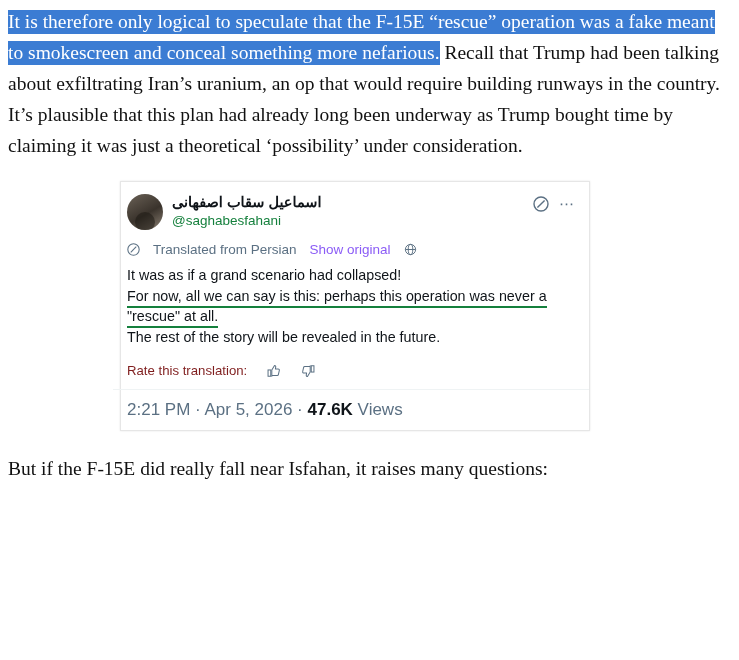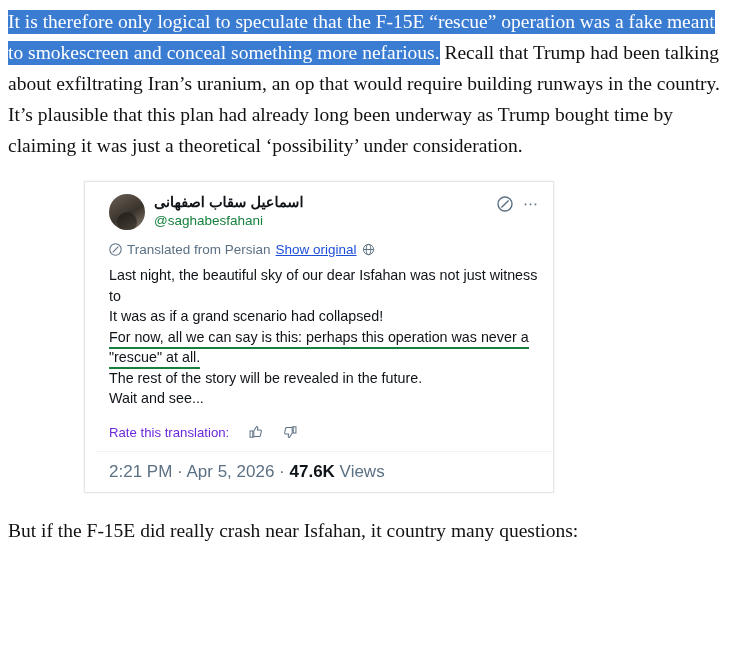--- a/index.html
+++ b/index.html
@@ -32,26 +32,26 @@
   .hl {
     background: #3b7cd3;
     color: #ffffff;
     padding: 1px 0 2px 0;
     box-decoration-break: clone;
     -webkit-box-decoration-break: clone;
   }
   
   .tweet-card {
     width: 470px;
-    margin: 6px 0 22px 76px;
+    margin: 6px 0 22px 112px;
     background: #ffffff;
     border: 1px solid #e6e6e6;
     box-shadow: 0 0 2px rgba(0,0,0,0.10);
     box-sizing: border-box;
-    padding: 12px 14px 10px 24px;
+    padding: 12px 14px 10px 6px;
     font-family: "Liberation Sans", sans-serif;
     color: #0f1419;
   }
   .tweet-head {
     display: flex;
     align-items: flex-start;
   }
   .avatar {
     width: 36px;
     height: 36px;
@@ -102,43 +102,42 @@
     line-height: 10px;
     letter-spacing: 1px;
     color: #5b7083;
   }
   .translate-row {
     margin-top: 12px;
     font-size: 13.5px;
     color: #5b7083;
     display: flex;
     align-items: center;
-    gap: 5px;
+    gap: 13px;
   }
   .translate-row .link {
-    color: #1d4ed8;
+    color: #8b5cf6;
     cursor: pointer;
-    text-decoration: underline;
   }
   .tweet-body {
     margin-top: 8px;
     font-size: 14.3px;
     line-height: 20.5px;
     color: #0f1419;
   }
   .tweet-body .ln { display: block; }
   .u-red {
     border-bottom: 2px solid #15803d;
     display: inline;
     padding-bottom: 2px;
   }
   .rate-row {
     margin-top: 16px;
     font-size: 13.2px;
-    color: #6d28d9;
+    color: #7f1d1d;
     display: flex;
     align-items: center;
     gap: 20px;
   }
   .rate-row .thumb { font-size: 13.5px; color: #5b7083; }
   .tweet-sep {
     height: 1px;
     background: #eff3f4;
     margin: 11px -14px 0 -14px;
   }
@@ -189,26 +188,24 @@
       <span>
         <svg width="13" height="13" viewBox="0 0 16 16" aria-hidden="true" style="display:block">
           <circle cx="8" cy="8" r="6.3" fill="none" stroke="#5b7083" stroke-width="1.2"></circle>
           <ellipse cx="8" cy="8" rx="2.8" ry="6.3" fill="none" stroke="#5b7083" stroke-width="1.2"></ellipse>
           <line x1="1.7" y1="8" x2="14.3" y2="8" stroke="#5b7083" stroke-width="1.2"></line>
         </svg>
       </span>
     </div>
 
     <div class="tweet-body">
-      <span class="ln">Last night, the beautiful sky of our dear Isfahan was not just witness to</span>
       <span class="ln">It was as if a grand scenario had collapsed!</span>
       <span class="ln"><span class="u-red">For now, all we can say is this: perhaps this operation was never a</span></span>
       <span class="ln"><span class="u-red">"rescue" at all.</span></span>
       <span class="ln">The rest of the story will be revealed in the future.</span>
-      <span class="ln">Wait and see...</span>
     </div>
 
     <div class="rate-row">
       <span>Rate this translation:</span>
       <span class="thumb">
         <svg width="14" height="14" viewBox="0 0 16 16" aria-hidden="true" style="display:block">
           <path d="M5.5 14V6.8L8.6 1.6c.9 0 1.5.7 1.4 1.6l-.4 2.4h3.2c.9 0 1.5.8 1.3 1.6l-1.1 5c-.1.6-.7 1-1.3 1H5.5z" fill="none" stroke="#5b7083" stroke-width="1.15" stroke-linejoin="round"></path>
           <rect x="1.2" y="6.8" width="3.1" height="7.2" fill="none" stroke="#5b7083" stroke-width="1.15"></rect>
         </svg>
       </span>
@@ -221,15 +218,15 @@
     </div>
 
     <div class="tweet-sep"></div>
 
     <div class="meta-row">
       <span>2:21 PM</span><span> · </span><span>Apr 5, 2026</span><span> · </span><b>47.6K</b><span> Views</span>
     </div>
 
   </div>
 
-  <p class="body-text bottom-text">But if the F-15E did really crash near Isfahan, it country many questions:</p>
+  <p class="body-text bottom-text">But if the F-15E did really fall near Isfahan, it raises many questions:</p>
 
 </div>
 
 </body></html>

